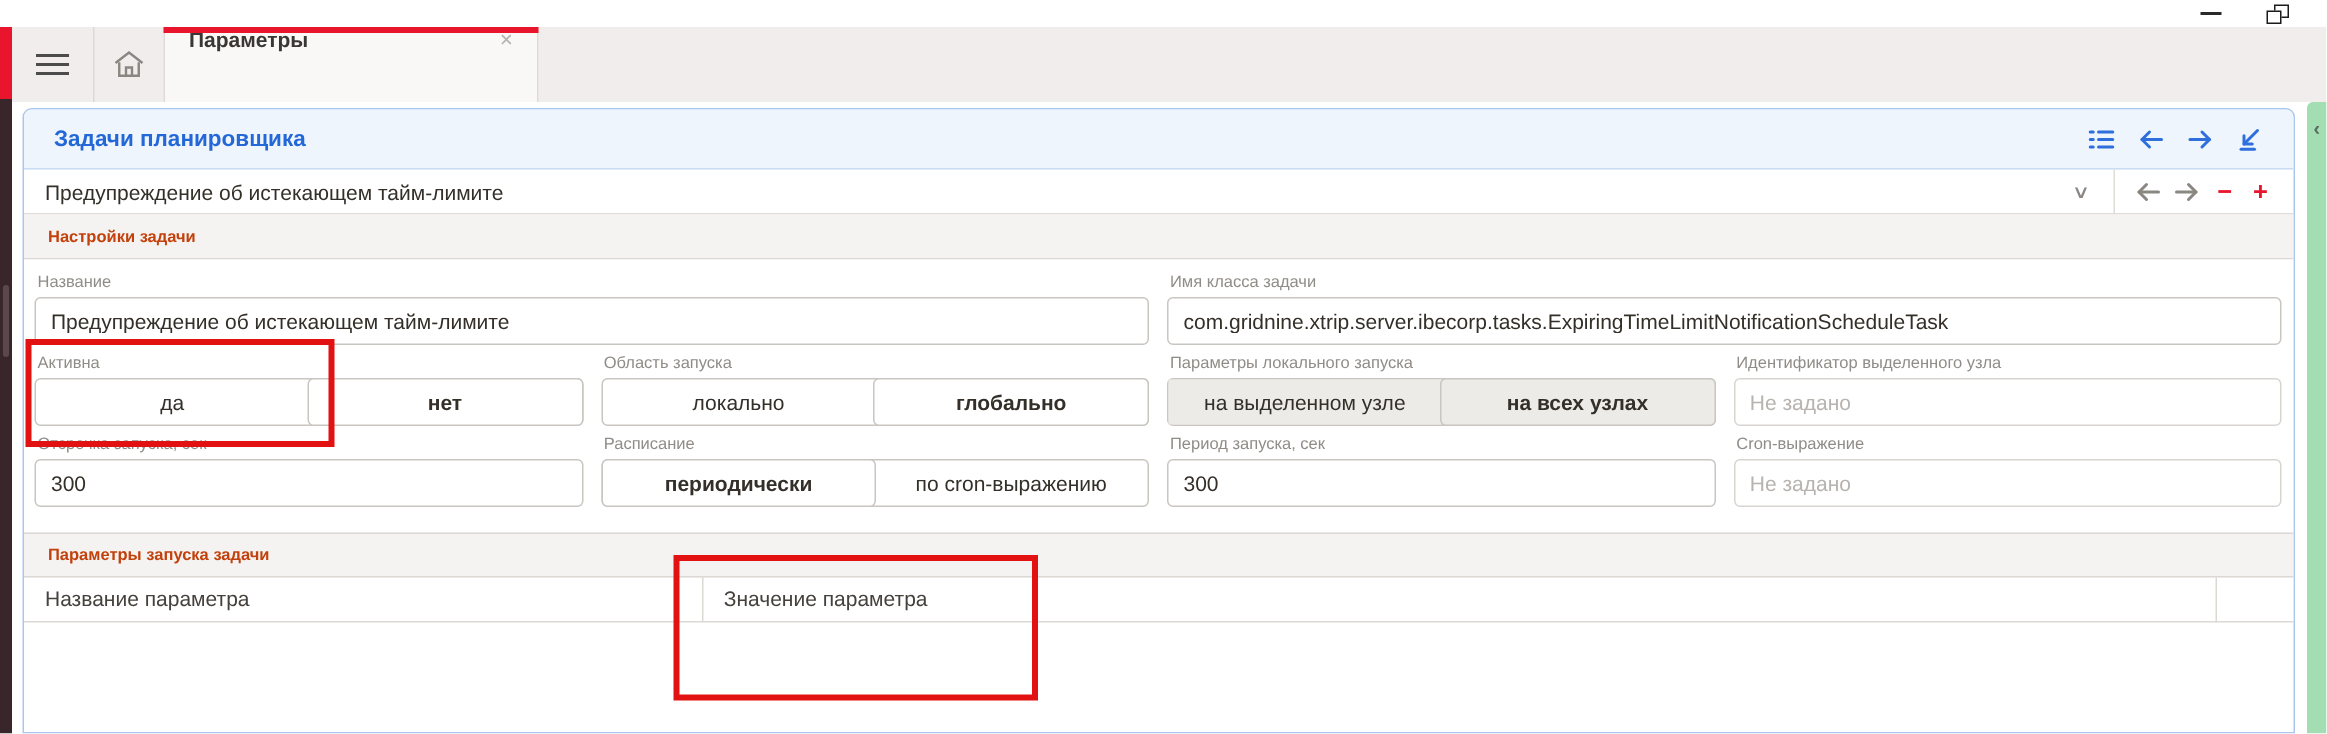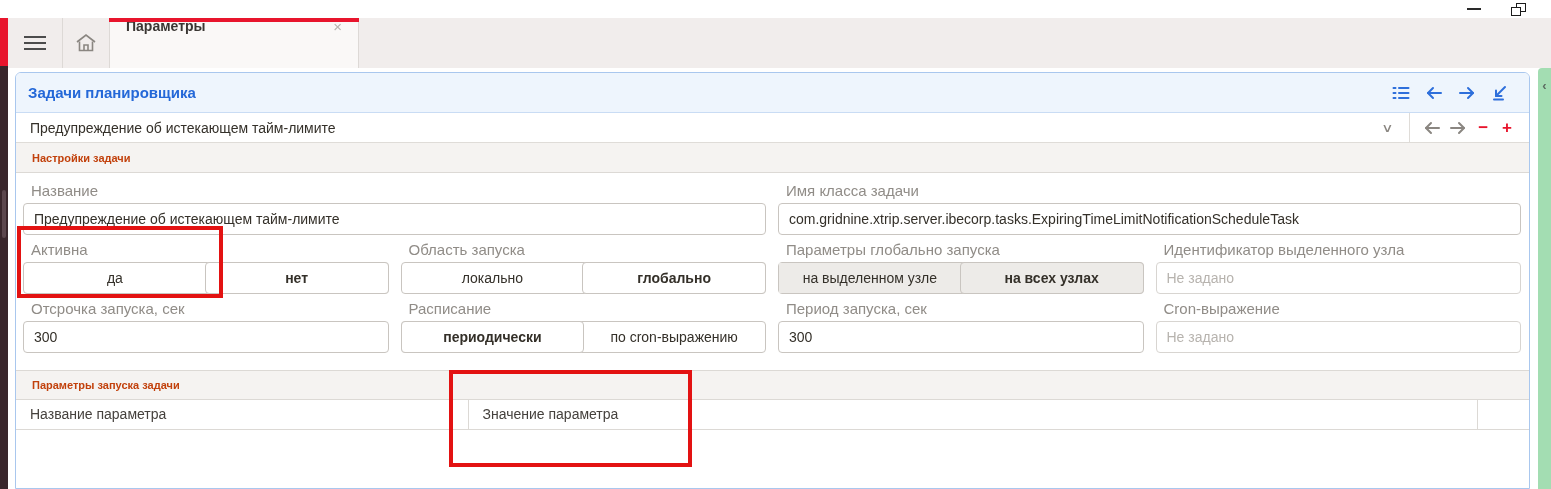--- a/index.html
+++ b/index.html
@@ -28,21 +28,21 @@
   .home-svg { width:22px; height:20px; stroke:#8a8681; fill:none; stroke-width:1.6; }
   .tab { position:relative; width:250px; background:#faf8f7; border-left:1px solid #ddd9d6; border-right:1px solid #ddd9d6; display:flex; align-items:flex-start; padding:0 16px; }
   .tab .accent { position:absolute; left:-1px; top:0; right:-1px; height:4px; background:#e8152d; }
   .tab-label { font-size:14px; font-weight:bold; color:#3a3633; }
   .tab-close { margin-left:auto; color:#b6b2ae; font-size:15px; cursor:pointer; }
 
   
   .content { position:absolute; left:15px; top:72px; width:1515px; height:417px; background:#fff;
              border:1px solid #a9c7ee; border-radius:6px 6px 0 0; overflow:hidden; }
 
-  .panel-header { height:40px; background:#eef5fd; border-bottom:1px solid #c9dcf4; display:flex; align-items:center; padding:0 20px 0 12px; }
+  .panel-header { height:40px; background:#eef5fd; border-bottom:1px solid #c9dcf4; display:flex; align-items:center; padding:0 20px 0 20px; }
   .panel-title { font-size:15px; font-weight:bold; color:#2468d8; }
   .ph-icons { margin-left:auto; display:flex; align-items:center; gap:15px; }
   .icon-btn { width:18px; height:16px; display:flex; align-items:center; justify-content:center; cursor:pointer; }
   .svg-blue { stroke:#2e6fdb; fill:none; stroke-width:2; stroke-linecap:round; stroke-linejoin:round; }
   .svg-gray { stroke:#8a8681; fill:none; stroke-width:2; stroke-linecap:round; stroke-linejoin:round; }
 
   .selector-row { height:30px; border-bottom:1px solid #dfdcd8; display:flex; align-items:center; padding:0 14px; }
   .selector-value { font-size:14px; color:#343029; }
   .sel-right { margin-left:auto; display:flex; align-items:center; gap:8px; }
   .chev { color:#8a8681; font-size:12px; transform:scaleX(1.4); margin-right:4px; cursor:pointer; }
@@ -51,21 +51,21 @@
 
   .section-bar { height:30px; background:#f5f3f1; border-bottom:1px solid #dcd9d5; display:flex; align-items:center; padding:0 16px; }
   .section-bar.topline { border-top:1px solid #dcd9d5; }
   .section-title { font-size:11px; font-weight:bold; color:#c2410c; }
 
   
   .form { padding:6px 8px 14px 7px; background:#fff; }
   .grid { display:grid; grid-template-columns:1fr 1fr 1fr 1fr; column-gap:12px; }
   .field { padding:0 0 3px 0; }
   .span2 { grid-column:span 2; }
-  .flabel { font-size:15px; color:#908c87; margin:3px 0 4px 8px; white-space:nowrap; }
+  .flabel { font-size:11px; color:#908c87; margin:3px 0 4px 2px; white-space:nowrap; }
   .tinput { width:100%; height:32px; border:1px solid #c9c5c0; border-radius:4px; padding:0 10px;
             font-size:14px; color:#343029; background:#fff; font-family:inherit; outline:none; }
   .tinput.muted { border-color:#d8d5d1; }
   .tinput::placeholder { color:#b7b3ae; }
 
   .seg-group { display:flex; height:32px; border:1px solid #c9c5c0; border-radius:4px; background:#fff;justify-content:space-between; }
   .seg { flex:1; display:flex; align-items:center; justify-content:center; font-size:14px; color:#343029; cursor:pointer; white-space:nowrap; }
   .seg.selected { font-weight:bold; border:1px solid #c9c5c0; border-radius:4px; margin:-1px; background:#fff; position:relative; z-index:1; }
   .seg-group.disabled, .seg-group.disabled .seg, .seg-group.disabled .seg.selected { background:#edebe8; }
 
@@ -210,21 +210,21 @@
           </div>
         </div>
         <div class="field">
           <div class="flabel">Область запуска</div>
           <div class="seg-group">
             <div class="seg">локально</div>
             <div class="seg selected">глобально</div>
           </div>
         </div>
         <div class="field">
-          <div class="flabel">Параметры глобально запуска</div>
+          <div class="flabel">Параметры локального запуска</div>
           <div class="seg-group disabled">
             <div class="seg">на выделенном узле</div>
             <div class="seg selected">на всех узлах</div>
           </div>
         </div>
         <div class="field">
           <div class="flabel">Идентификатор выделенного узла</div>
           <input class="tinput muted" placeholder="Не задано" style="">
         </div>
 

